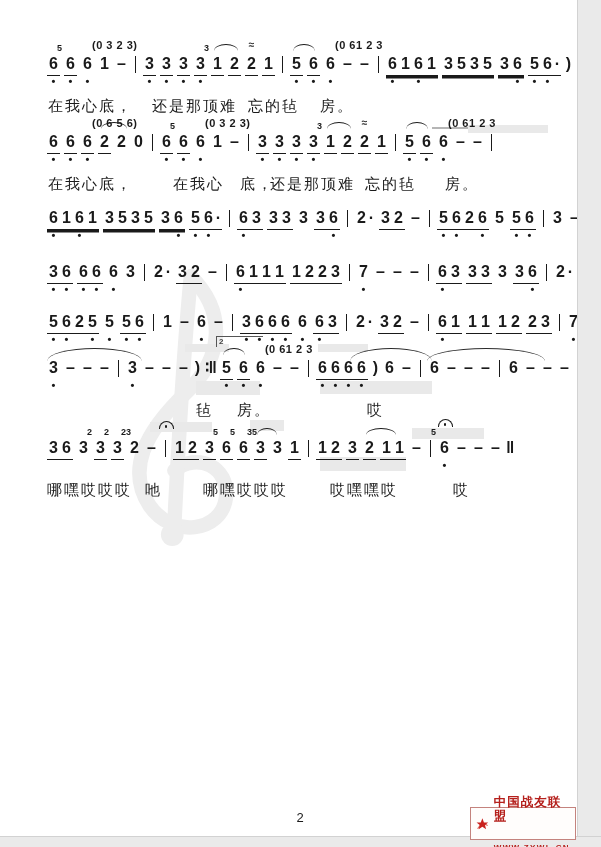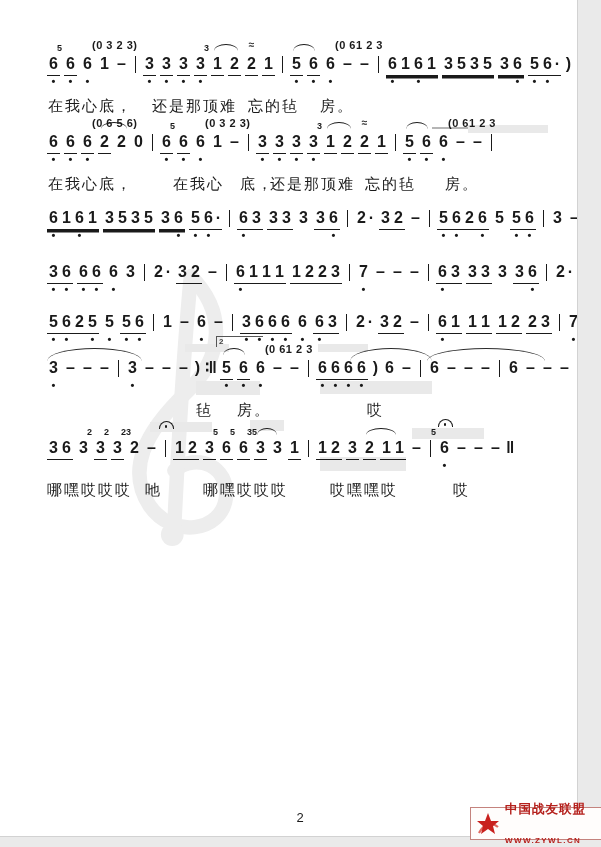--- a/index.html
+++ b/index.html
@@ -30,21 +30,21 @@
   .bigarc{position:absolute;height:12px;border-top:1.4px solid #2a2a2a;
        border-radius:50% 50% 0 0/100% 100% 0 0;}
   .ferm{position:absolute;top:-19px;left:50%;margin-left:-7px;width:13px;height:7px;
         border:1.3px solid #1a1a1a;border-bottom:none;border-radius:12px 12px 0 0;}
   .fdot{position:absolute;left:50%;top:3px;width:2.5px;height:2.5px;margin-left:-1.2px;background:#1a1a1a;border-radius:50%;}
   .volta{position:absolute;top:-22px;left:-4px;width:46px;height:10px;border-top:1px solid #555;border-left:1px solid #555;}
   .volta span{position:absolute;left:2px;top:0;font-size:8px;font-weight:bold;color:#444;}
   .lyric{position:absolute;top:44px;font-size:15px;letter-spacing:2px;white-space:nowrap;
          font-family:"DejaVu Sans","Liberation Sans",sans-serif;margin-top:15px;}
   #page-number{position:absolute;left:288px;top:810px;width:24px;text-align:center;font-size:13px;z-index:2;}
-  #footer-box{position:absolute;left:470px;top:807px;width:132px;height:33px;box-sizing:border-box;
+  #footer-box{position:absolute;left:470px;top:807px;width:106px;height:33px;box-sizing:border-box;
       border:1px solid #c4837e;background:#fffdfc;display:flex;align-items:center;gap:5px;padding:0 5px;z-index:6;}
   #footer-text{display:flex;flex-direction:column;line-height:1.15;}
   #footer-brand{font-size:12.5px;font-weight:bold;letter-spacing:1px;
       font-family:"DejaVu Sans","Liberation Sans",sans-serif;}
   #footer-url{font-size:8px;font-weight:bold;letter-spacing:1.4px;}
 </style>
 </head>
 <body>
 
 <svg id="watermark" width="280" height="310" viewBox="0 0 200 300" aria-hidden="true">

